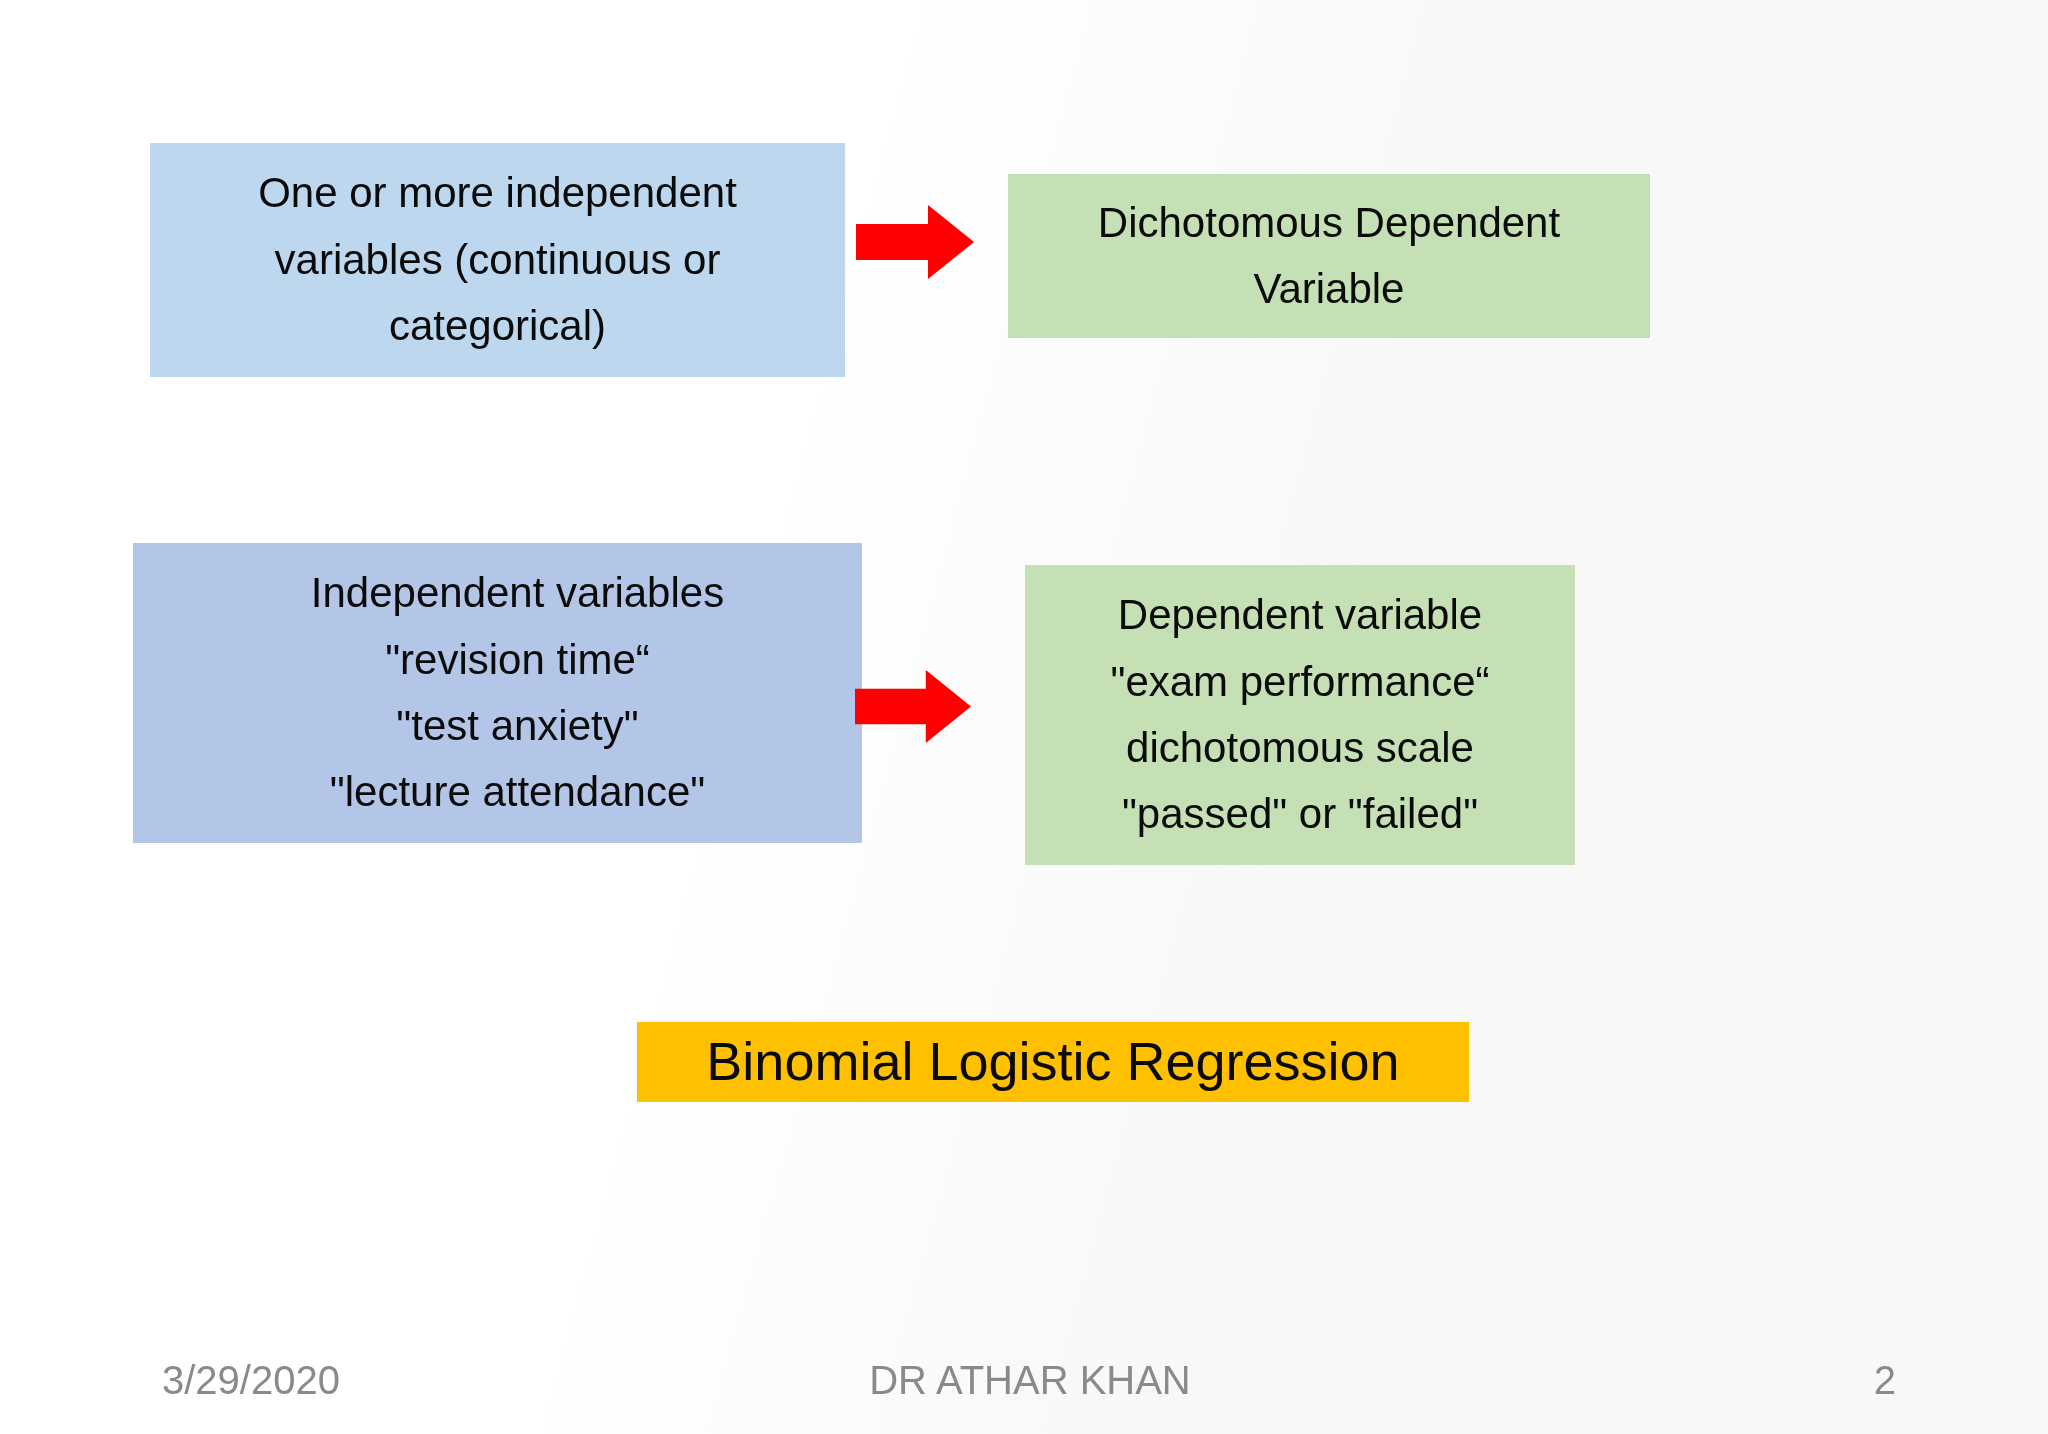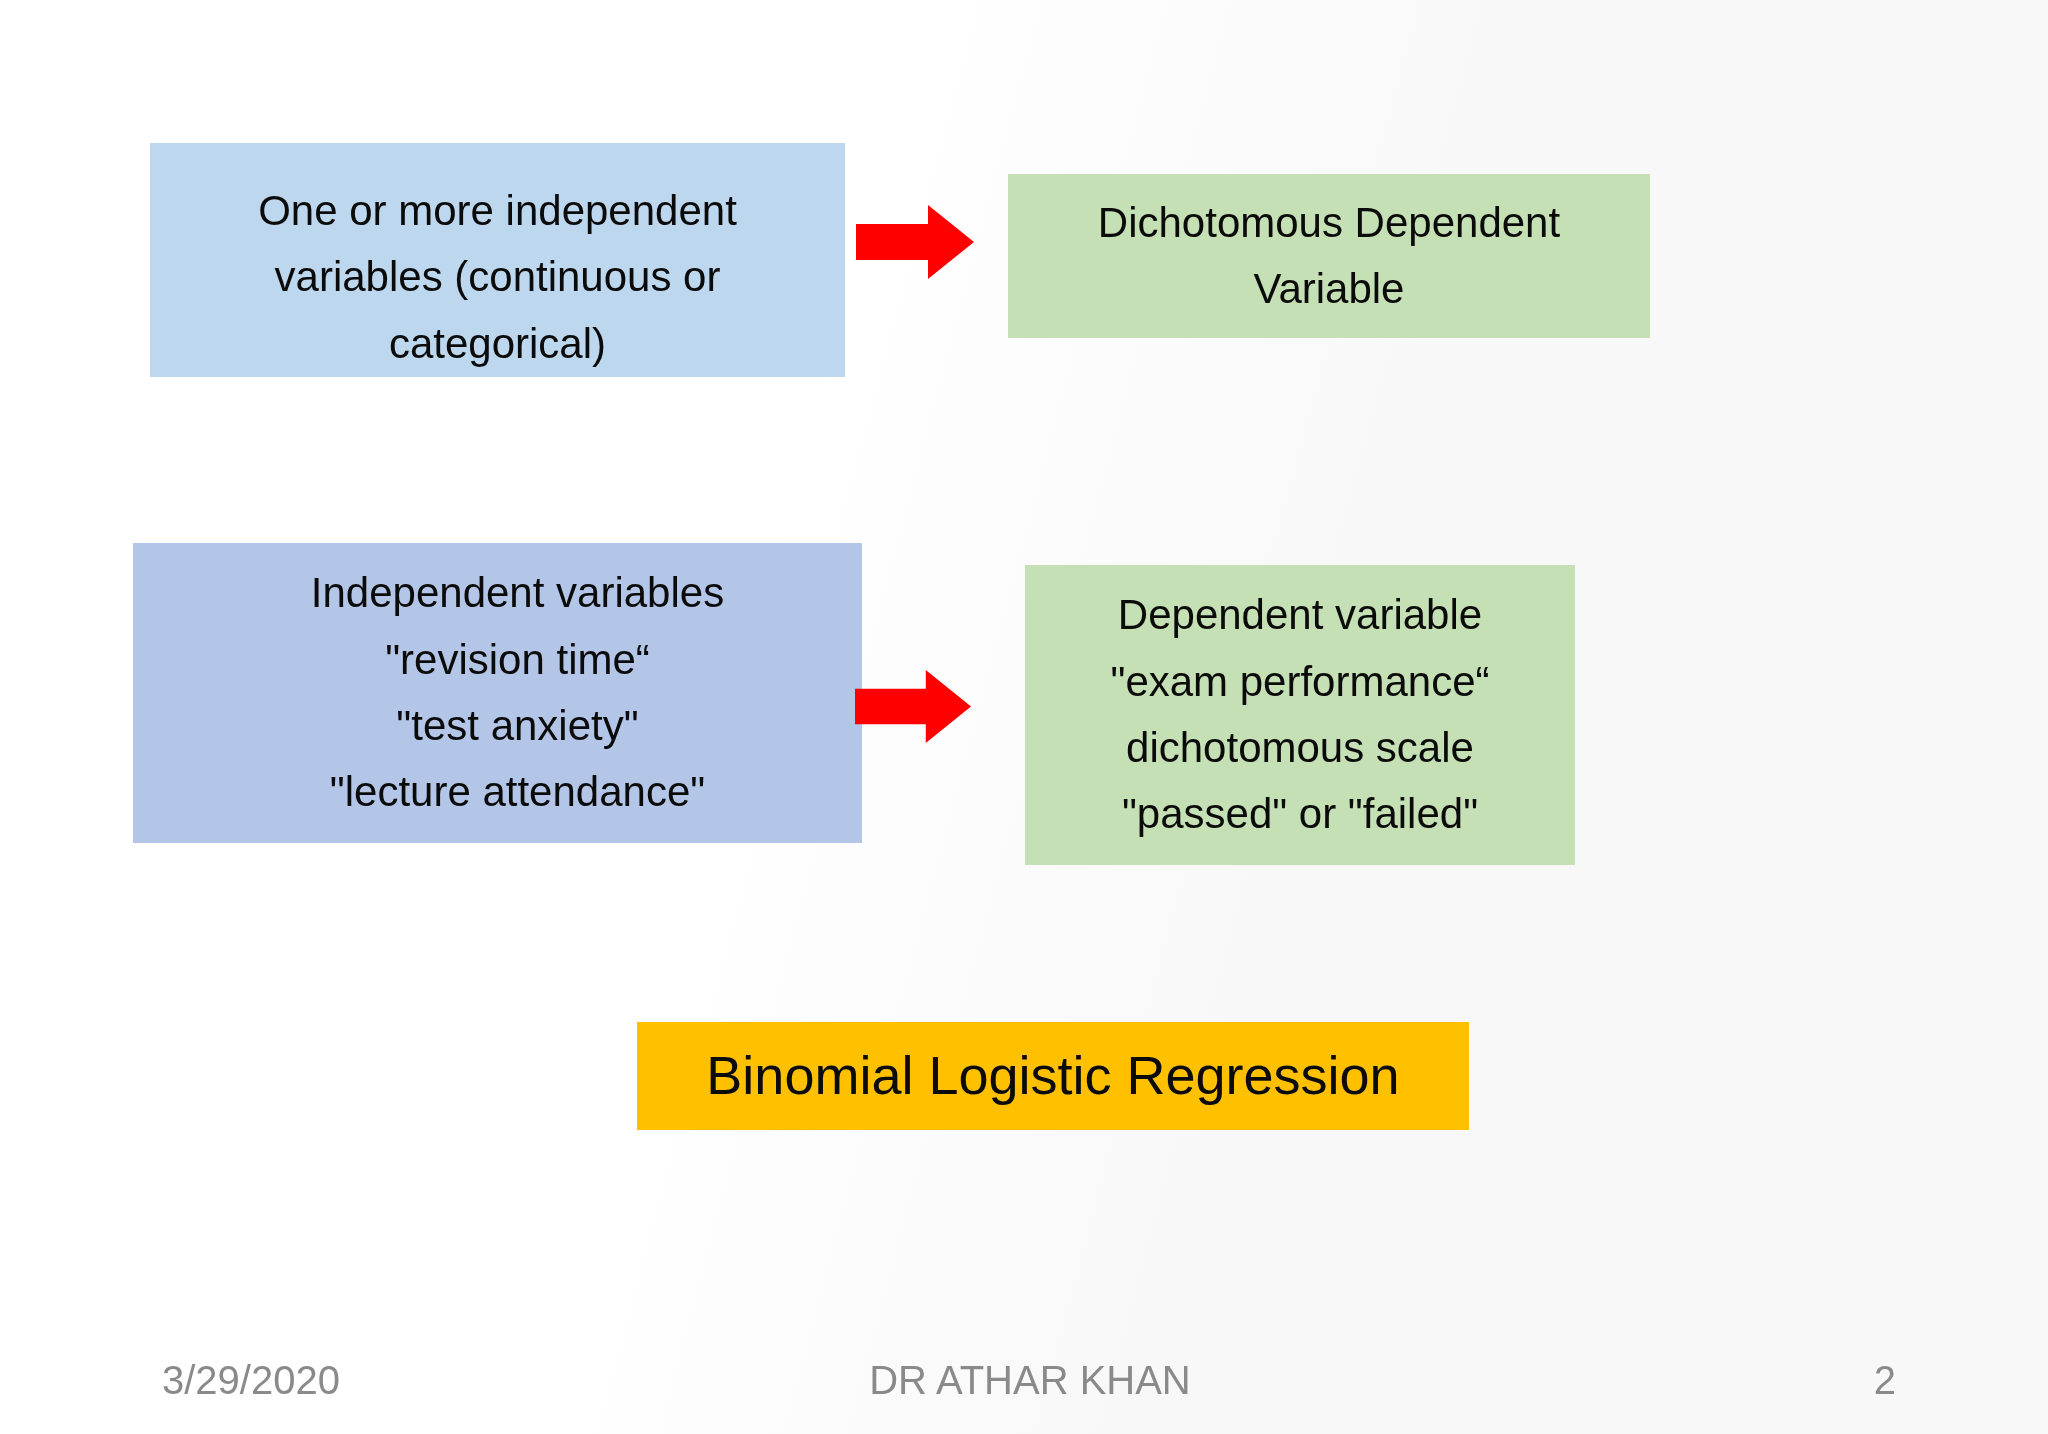--- a/index.html
+++ b/index.html
@@ -22,21 +22,21 @@
   .box .txt {
     white-space: pre-line;
     font-size: 42px;
     line-height: 1.58;
     color: #0b0b0b;
   }
   .box-ind-general   { left: 150px;  top: 143px;  width: 695px; height: 234px; }
   .box-dep-general   { left: 1008px; top: 174px;  width: 642px; height: 164px; }
   .box-ind-example   { left: 133px;  top: 543px;  width: 689px; height: 300px; padding-left: 40px; }
   .box-dep-example   { left: 1025px; top: 565px;  width: 550px; height: 300px; }
-  .box-regression    { left: 637px;  top: 1022px; width: 832px; height: 108px; text-align: right; }
+  .box-regression    { left: 637px;  top: 1022px; width: 832px; height: 80px; text-align: right; }
   .box-regression .txt { font-size: 54px; line-height: 1.1; }
   .arrow {
     position: absolute;
     display: block;
   }
   .arrow svg { display: block; width: 100%; height: 100%; }
   .arrow-1 { left: 856px; top: 205px; width: 118px; height: 74px; }
   .arrow-2 { left: 855px; top: 670px; width: 116px; height: 73px; }
   .footer {
     position: absolute;
@@ -48,21 +48,21 @@
   }
   .footer-date   { position: absolute; left: 162px; top: 0; }
   .footer-author { position: absolute; left: 12px; right: 0; top: 0; text-align: center; }
   .footer-page   { position: absolute; right: 152px; top: 0; }
 </style>
 </head>
 <body>
 
 <div class="slide">
 
-  <div class="box box-ind-general" style="background: rgb(189, 215, 238); align-items: flex-end;">
+  <div class="box box-ind-general" style="background: rgb(189, 215, 238);">
     <div class="txt">One or more independent
 variables (continuous or
 categorical)</div>
   </div>
 
   <div class="arrow arrow-1" style="color: rgb(254, 0, 0);">
     <svg viewBox="0 0 118 74" preserveAspectRatio="none" aria-hidden="true">
       <polygon points="0,19 72,19 72,0 118,37 72,74 72,55 0,55" fill="currentColor"></polygon>
     </svg>
   </div>

